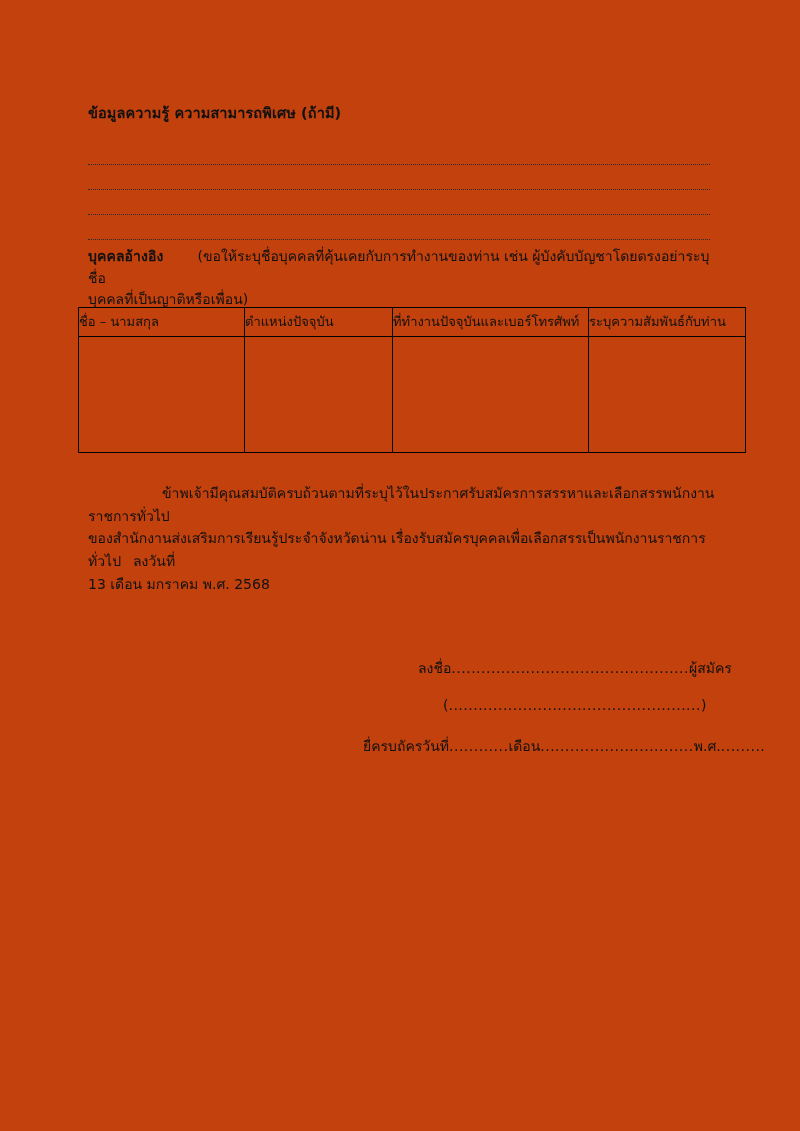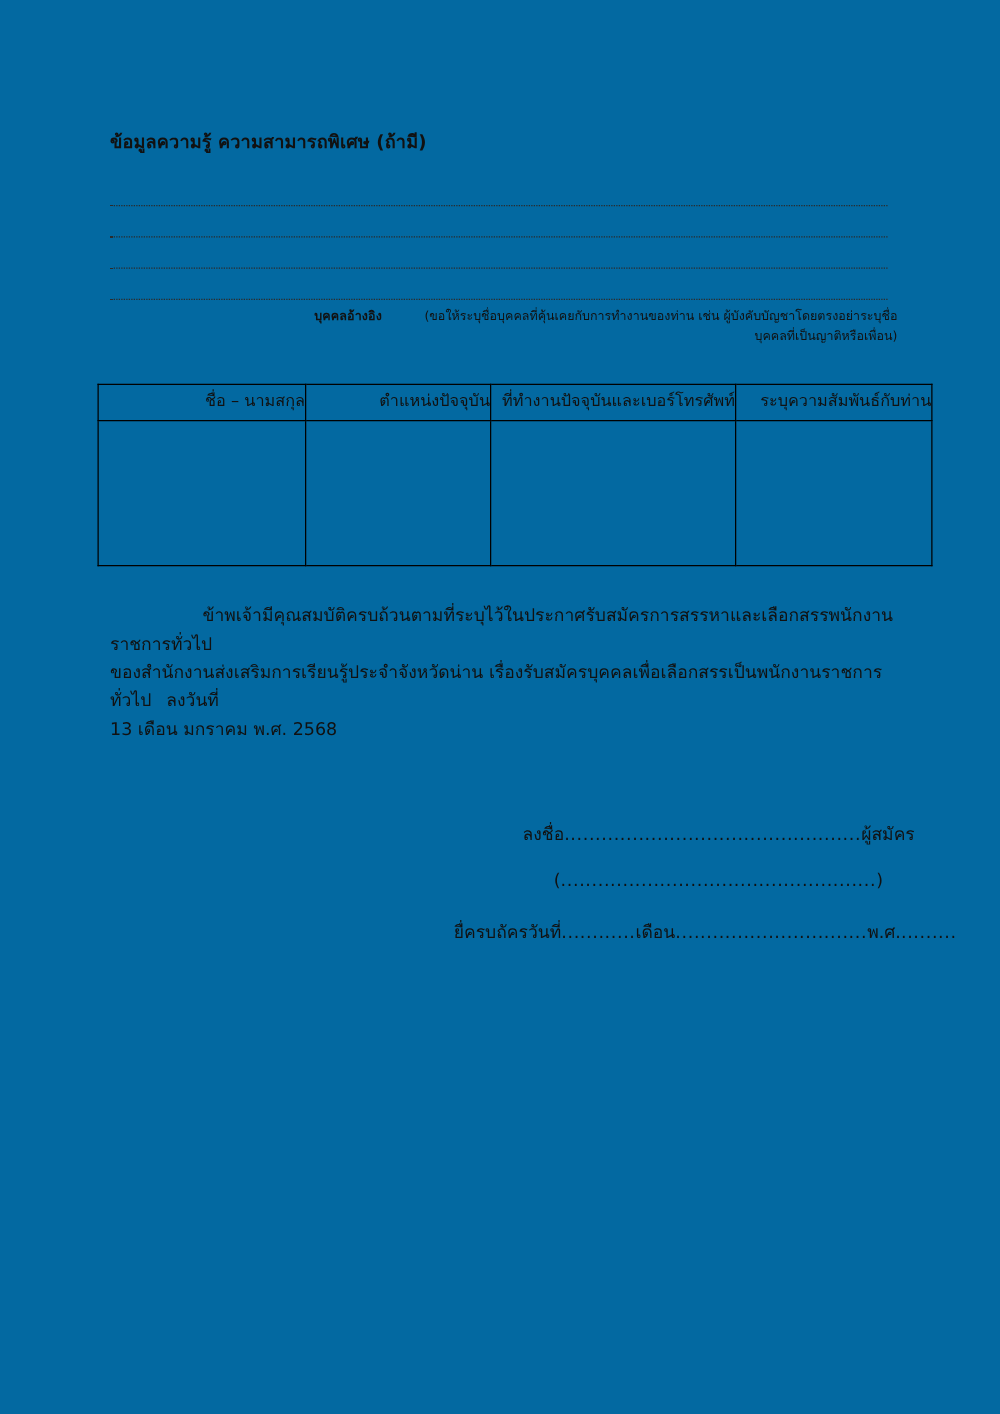--- a/index.html
+++ b/index.html
@@ -5,21 +5,21 @@
   html, body {
     margin: 0;
     padding: 0;
     background: #ffffff;
   }
 
   .page {
     position: relative;
     width: 800px;
     height: 1131px;
-    background: #0369a1;
+    background: #c2410c;
     font-family: "DejaVu Sans", "Liberation Sans", sans-serif;
     color: #111111;
     overflow: hidden;
   }
 
   
   .section-title {
     position: absolute;
     left: 88px;
     top: 101px;
@@ -41,23 +41,22 @@
     border-bottom: 1.5px dotted #2b2b2b;
     width: 100%;
   }
 
   
   .ref-heading {
     position: absolute;
     left: 88px;
     top: 246px;
     width: 630px;
-    font-size: 10px;
+    font-size: 14px;
     line-height: 1.55;
-    text-align: right;
   }
   .ref-heading .bold {
     font-weight: bold;
     letter-spacing: 0.1px;
   }
   .ref-heading .gap {
     display: inline-block;
     width: 34px;
   }
 
@@ -66,21 +65,21 @@
     position: absolute;
     left: 78px;
     top: 307px;
     width: 663px;
     border-collapse: collapse;
     table-layout: fixed;
   }
   .ref-table th,
   .ref-table td {
     border: 1.4px solid #000000;
-    text-align: right;
+    text-align: left;
     vertical-align: middle;
     font-weight: normal;
     font-size: 13px;
     padding: 0;
   }
   .ref-table th {
     height: 28px;
     line-height: 28px;
     white-space: nowrap;
   }

